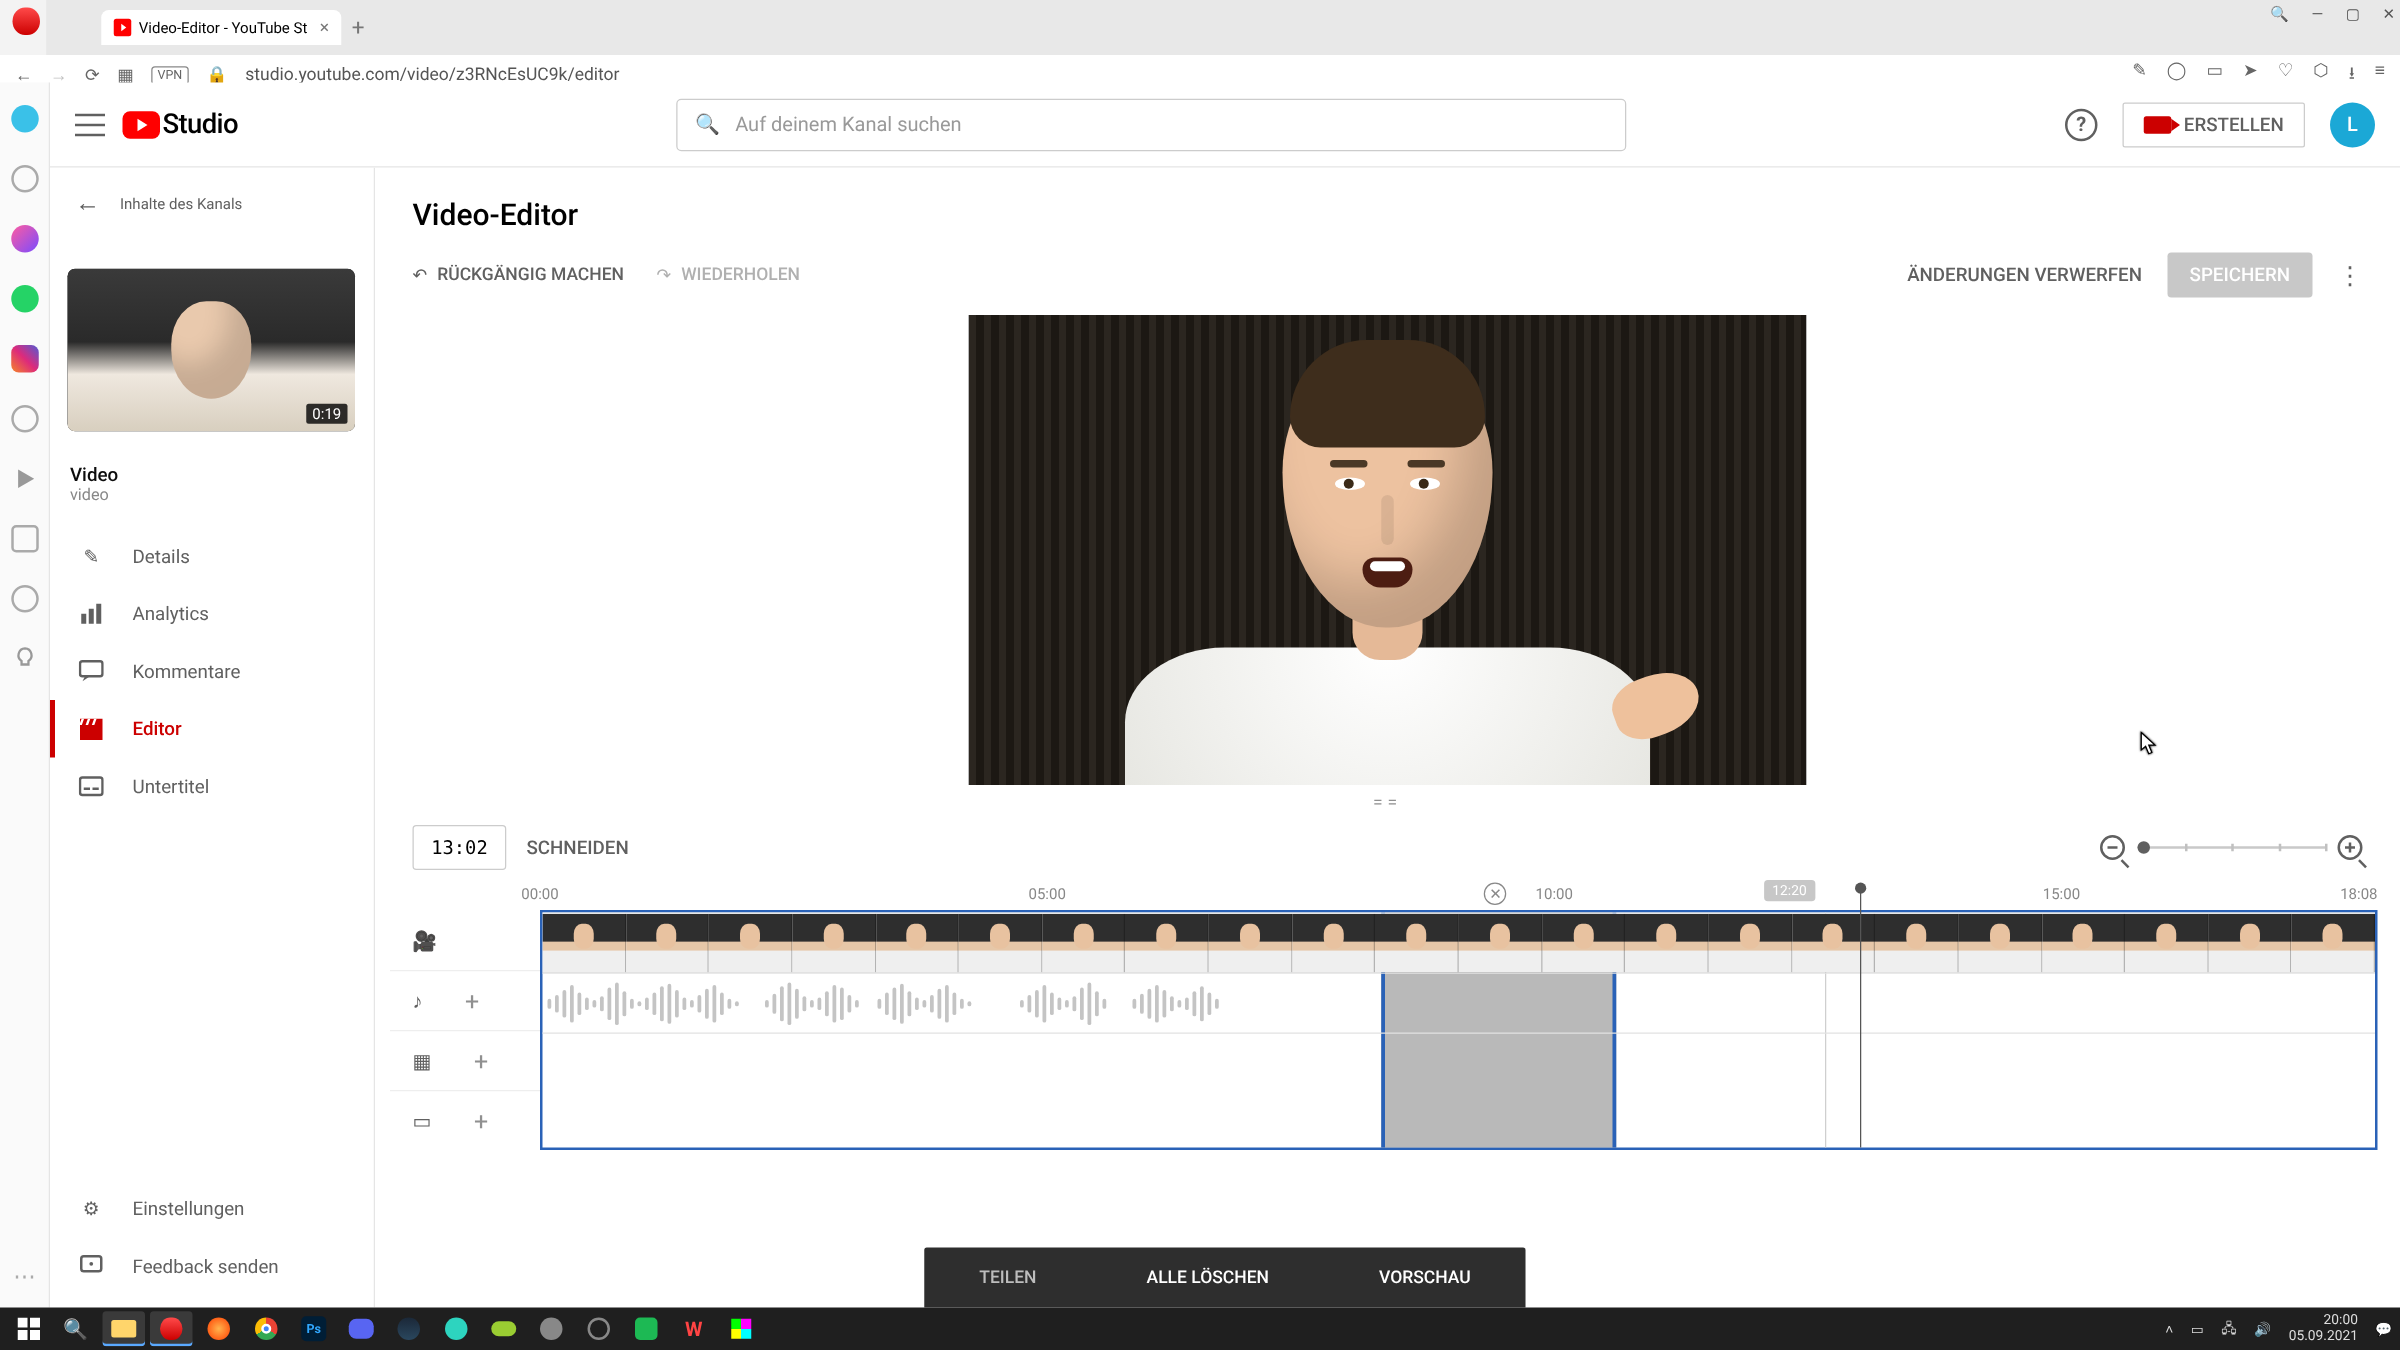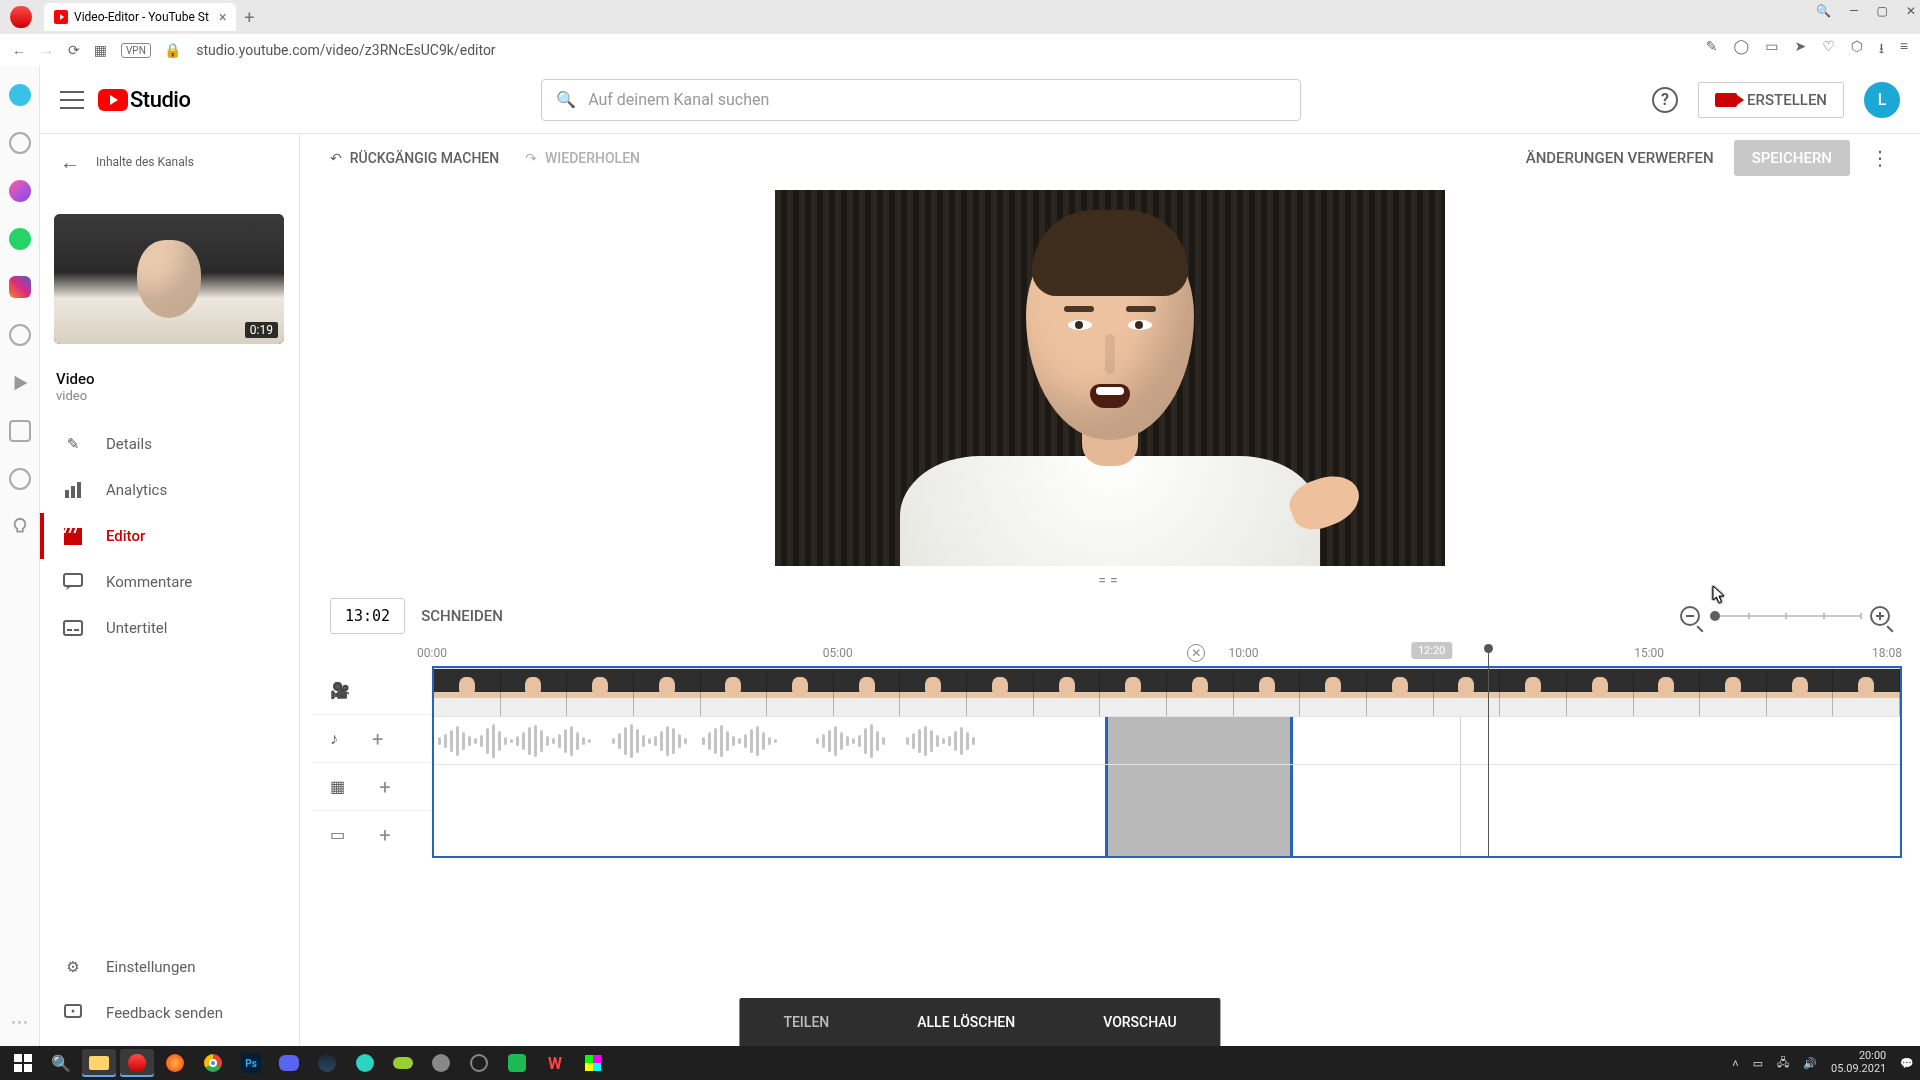--- a/index.html
+++ b/index.html
@@ -1,20 +1,20 @@
 <!DOCTYPE html>
 <html><head>
 <meta charset="utf-8">
 <style>
 * { margin: 0; padding: 0; box-sizing: border-box; font-family: Roboto, Arial, sans-serif; }
 body { width: 1920px; height: 1080px; background: #fff; overflow: hidden; position: relative; }
 
 
 .browser-chrome { position: absolute; top: 0; left: 0; right: 0; height: 66px; background: #f3f3f3; border-bottom: 1px solid #d0d0d0; }
-.tab-strip { height: 34px; display: flex; align-items: center; padding-left: 44px; background: #e8e8e8; }
+.tab-strip { height: 44px; display: flex; align-items: center; padding-left: 44px; background: #e8e8e8; margin-left: 37px; }
 .opera-o { position: absolute; left: 10px; top: 6px; width: 22px; height: 22px; background: linear-gradient(180deg,#ff4a4a,#cc0000); border-radius: 50% / 55%; }
 .tab { display: flex; align-items: center; background: #fff; height: 28px; padding: 0 10px; border-radius: 6px 6px 0 0; font-size: 12px; gap: 6px; max-width: 200px; }
 .tab .fav { width: 14px; height: 14px; background: #ff0000; border-radius: 2px; display: flex; align-items: center; justify-content: center; }
 .tab .fav::after { content:""; width:0; height:0; border-left:4px solid #fff; border-top:3px solid transparent; border-bottom:3px solid transparent; margin-left:1px; }
 .tab-close { color:#777; font-size:14px; margin-left:4px; }
 .new-tab { margin-left: 8px; color: #777; font-size: 18px; }
 .win-ctrls { position: absolute; right: 4px; top: 4px; display: flex; gap: 18px; font-size: 12px; color: #555; }
 .addr-bar { height: 32px; display: flex; align-items: center; padding: 0 12px; gap: 14px; background: #fff; }
 .addr-bar .ico { color: #666; font-size: 14px; }
 .url-text { font-size: 14px; color: #555; flex: 0 0 auto; }
@@ -267,44 +267,44 @@
         <div class="nav-item">
           <span class="nav-ico">
               <svg width="20" height="20">
                 <rect x="2" y="10" width="4" height="8" fill="#606060"></rect>
                 <rect x="8" y="6" width="4" height="12" fill="#606060"></rect>
                 <rect x="14" y="2" width="4" height="16" fill="#606060"></rect>
               </svg>
             </span>
           <span>Analytics</span>
         </div>
+        <div class="nav-item">
+          <span class="nav-ico">
+              <svg width="20" height="20">
+                <rect x="1" y="2" width="18" height="12" rx="2" fill="none" stroke="#606060" stroke-width="2"></rect>
+                <path d="M5 14l-2 4 6-4" fill="#606060"></path>
+              </svg>
+            </span>
+          <span>Kommentare</span>
+        </div>
         <div class="nav-item active">
           <span class="nav-ico">
               <svg width="20" height="20">
                 <rect x="1" y="7" width="18" height="12" fill="#cc0000"></rect>
                 <rect x="1" y="2" width="18" height="5" fill="#cc0000"></rect>
                 <rect x="3" y="2" width="2" height="5" fill="#fff" transform="skewX(-20)"></rect>
                 <rect x="8" y="2" width="2" height="5" fill="#fff" transform="skewX(-20)"></rect>
                 <rect x="13" y="2" width="2" height="5" fill="#fff" transform="skewX(-20)"></rect>
               </svg>
             </span>
           <span>Editor</span>
         </div>
         <div class="nav-item">
           <span class="nav-ico">
               <svg width="20" height="20">
-                <rect x="1" y="2" width="18" height="12" rx="2" fill="none" stroke="#606060" stroke-width="2"></rect>
-                <path d="M5 14l-2 4 6-4" fill="#606060"></path>
-              </svg>
-            </span>
-          <span>Kommentare</span>
-        </div>
-        <div class="nav-item">
-          <span class="nav-ico">
-              <svg width="20" height="20">
                 <rect x="1" y="3" width="18" height="14" rx="2" fill="none" stroke="#606060" stroke-width="2"></rect>
                 <rect x="4" y="11" width="5" height="2" fill="#606060"></rect>
                 <rect x="11" y="11" width="5" height="2" fill="#606060"></rect>
               </svg>
             </span>
           <span>Untertitel</span>
         </div>
       </div>
       <div class="side-footer">
         <div class="nav-item">
@@ -317,20 +317,21 @@
                 <rect x="2" y="2" width="16" height="12" rx="2" fill="none" stroke="#606060" stroke-width="2"></rect>
                 <circle cx="10" cy="8" r="1.5" fill="#606060"></circle>
               </svg>
             </span>
           <span>Feedback senden</span>
         </div>
       </div>
     </div>
 
     <div class="main">
+      <div class="page-title">Video-Editor</div>
       <div class="toolbar">
         <div class="tb-btn">
           <span>↶</span>
           <span>RÜCKGÄNGIG MACHEN</span>
         </div>
         <div class="tb-btn disabled">
           <span>↷</span>
           <span>WIEDERHOLEN</span>
         </div>
         <div class="tb-right">

